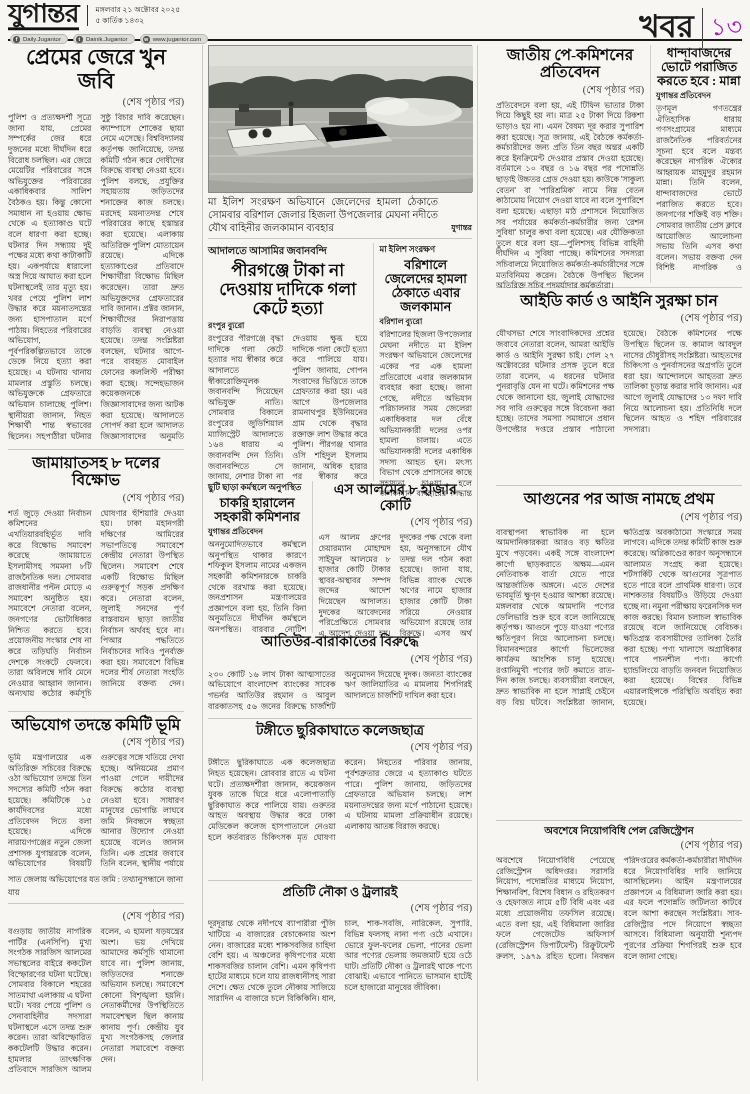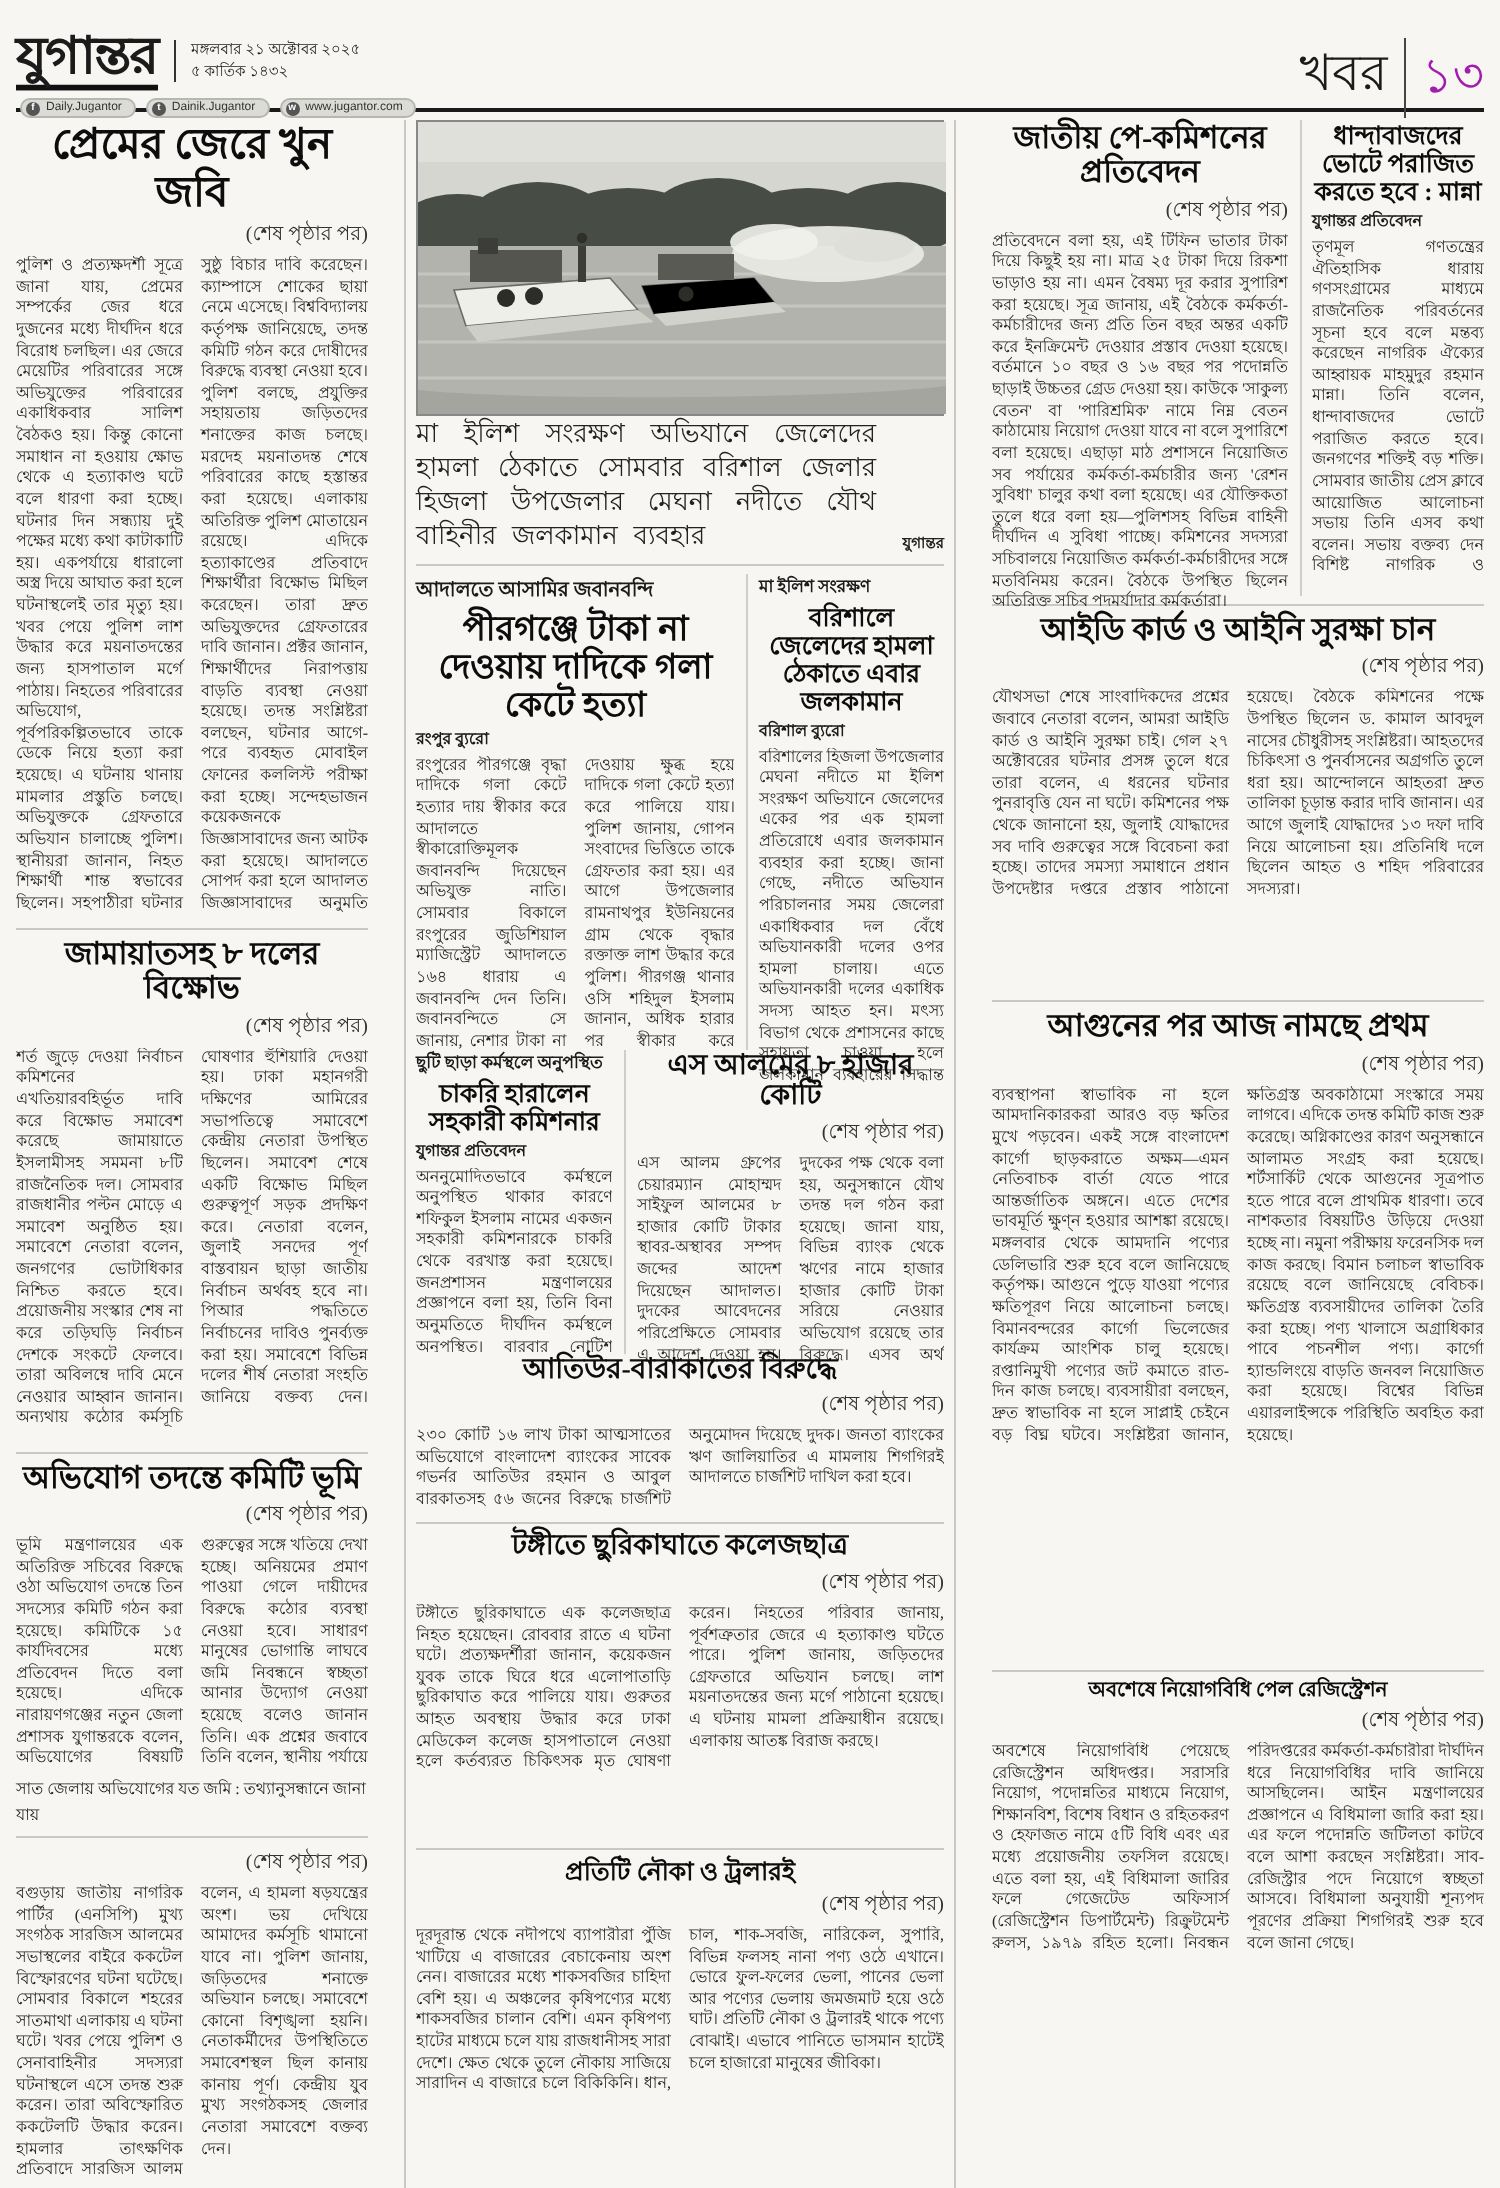--- a/index.html
+++ b/index.html
@@ -4,37 +4,37 @@
 <style>
   * { margin:0; padding:0; box-sizing:border-box; }
   html,body { width:750px; }
   body {
     width:750px; height:1094px;
     background:#f7f6f2;
     font-family:"Liberation Serif", serif;
     color:#1b1b1b;
     overflow:hidden;
   }
-  .page { width:750px; height:882px; padding:15px 8px 6px; position:relative; }
+  .page { width:750px; height:882px; padding:0 8px 6px; position:relative; }
 
   
   .masthead { display:flex; justify-content:space-between; align-items:flex-start; height:36px; }
   .mh-left { display:flex; flex-direction:column; }
   .mh-top { display:flex; align-items:center; gap:8px; }
   .logo { font-size:27px; font-weight:900; letter-spacing:-1px; line-height:1; transform:scaleY(.95);
           border-bottom:3px solid #111; padding-bottom:1px; }
   .mh-date { border-left:1.5px solid #333; padding-left:8px; font-size:7.5px; line-height:1.35; color:#222; }
   .badges { display:flex; gap:5px; margin-top:3px; margin-left:2px; }
   .badge { display:flex; align-items:center; gap:3px; background:#dcdcd7; border:1px solid #b7b7b2;
            border-radius:7px; padding:0 6px 0 2px; height:10px; font-size:6px; color:#333;
            font-family:"Liberation Sans", sans-serif; }
   .badge .bicon { width:7px; height:7px; border-radius:50%; background:#555; color:#fff; font-size:5px;
            display:flex; align-items:center; justify-content:center; font-weight:bold; }
   .mh-right { display:flex; align-items:center; gap:8px; margin-top:2px; }
-  .section-name { font-size:25px; font-weight:400; }
+  .section-name { font-size:31px; font-weight:700; }
   .page-num { font-size:24px; border-left:1.5px solid #444; padding-left:8px; color:#a21caf; }
   .head-rule { border-top:2.5px solid #1a1a1a; margin-top:3px; }
 
   
   .main { display:flex; gap:18px; padding-top:4px; height:1040px; }
   .band { height:100%; }
   .bandA { width:200px; }
   .bandB { width:276px; border-left:1px solid #c9c8c2; border-right:1px solid #c9c8c2; padding:0 5px; }
   .bandC { width:246px; }
 
@@ -53,21 +53,21 @@
   .cols2 { column-count:2; }
   .subhead { font-weight:normal; font-size:8px; margin-top:2px; }
 
   .row { display:flex; gap:6px; }
   .subcol-rule { border-left:1px solid #cfcec8; padding-left:5px; }
 
   
   .photo-wrap { border:1px solid #888; }
   .photo-wrap svg { display:block; }
   .caption-wrap { position:relative; margin-top:2px; }
-  .caption { font-size:13px; line-height:1.3; color:#222; text-align:justify; padding-right:34px;font-family:Liberation Mono, monospace; }
+  .caption { font-size:10px; line-height:1.3; color:#222; text-align:justify; padding-right:34px; }
   .credit { position:absolute; right:0; bottom:0; font-size:7.5px; font-weight:bold; color:#222; }
 </style>
 </head>
 <body>
 
 <div class="page">
 
   <header class="masthead">
     <div class="mh-left">
       <div class="mh-top">

